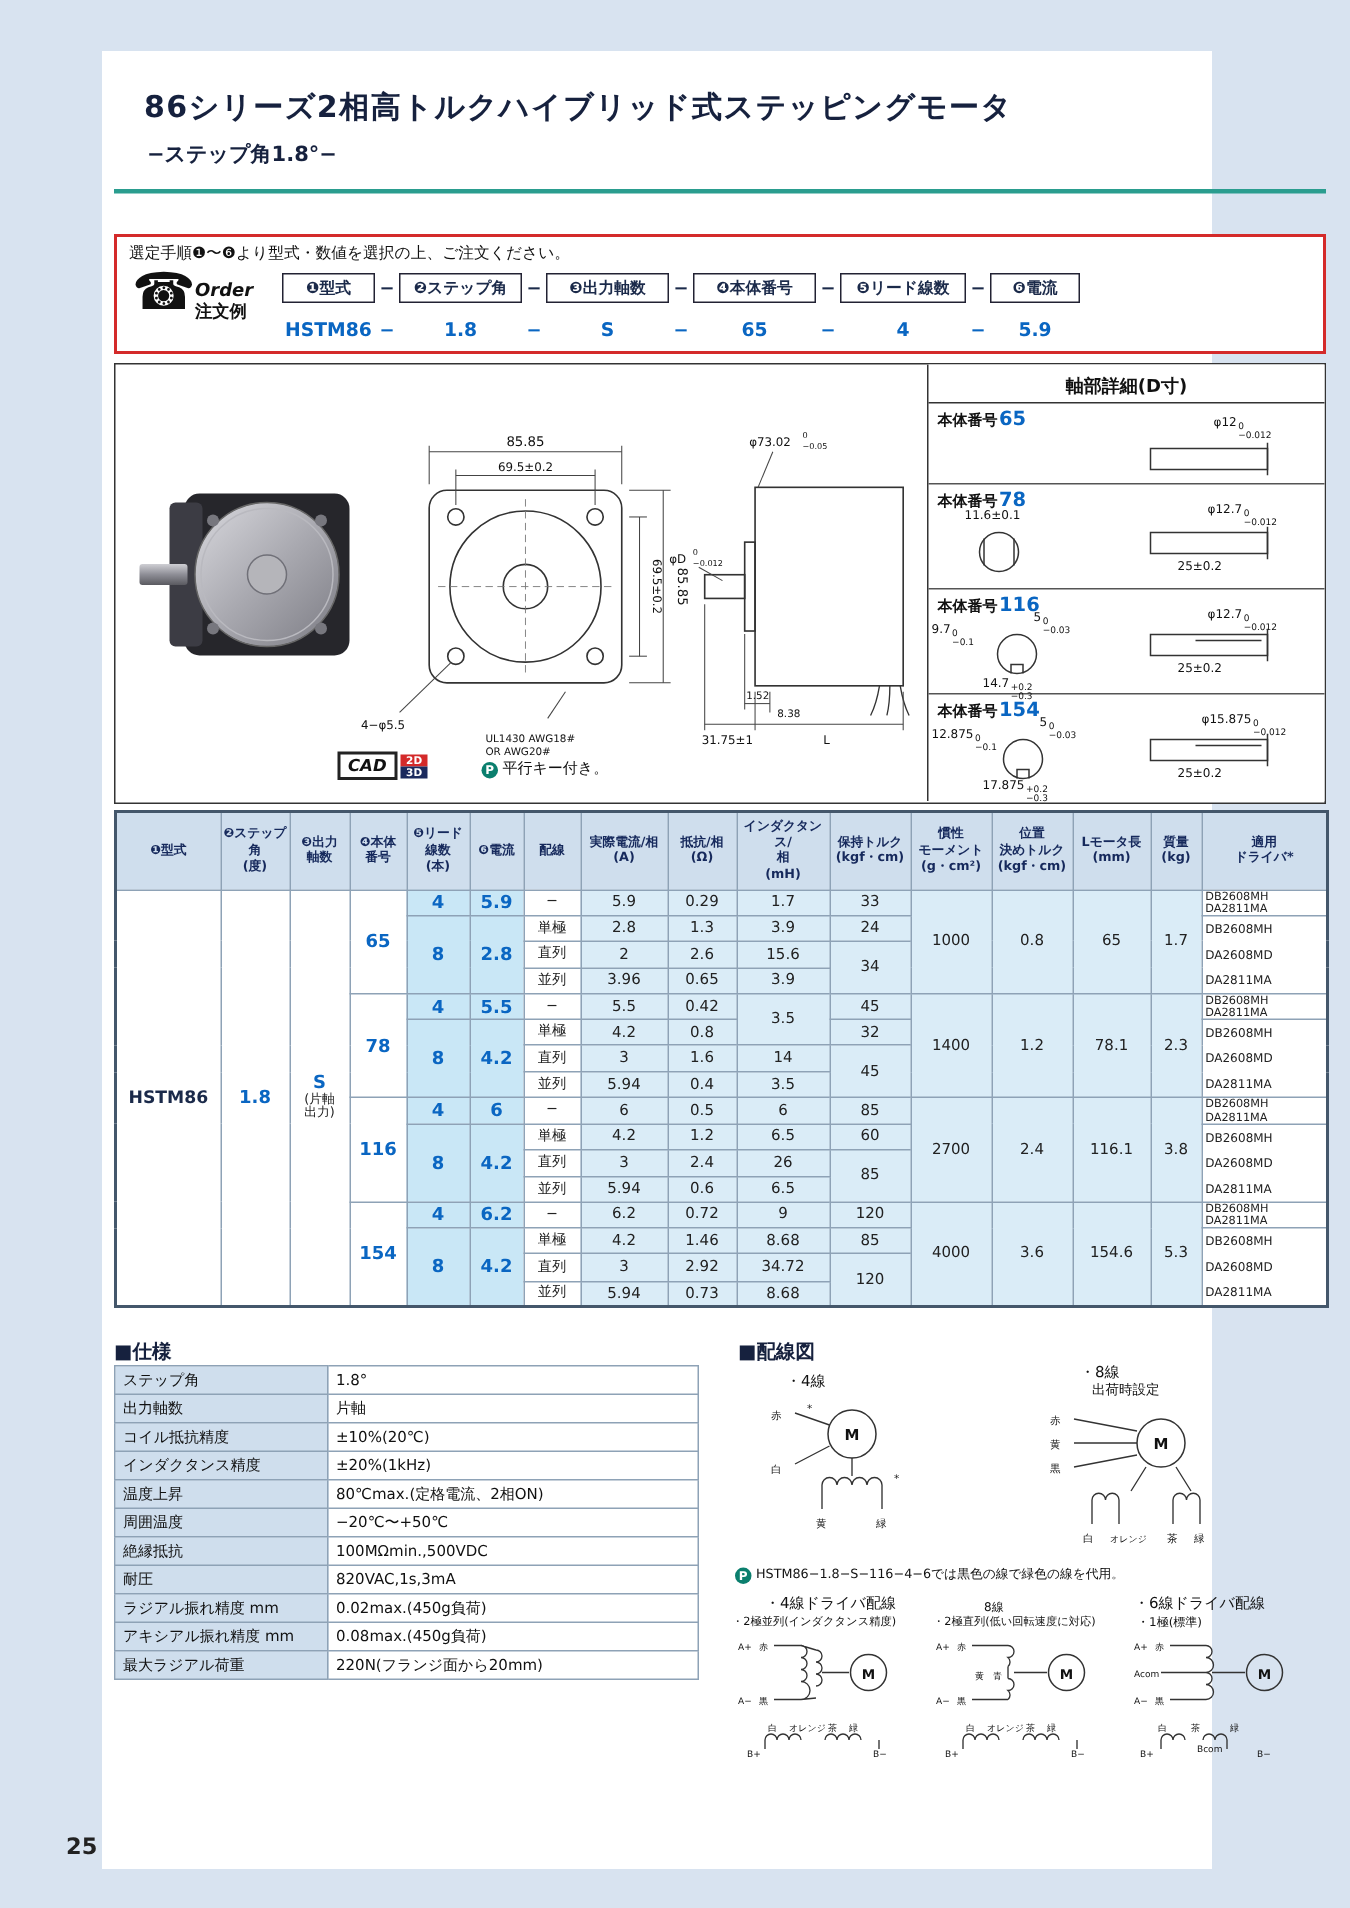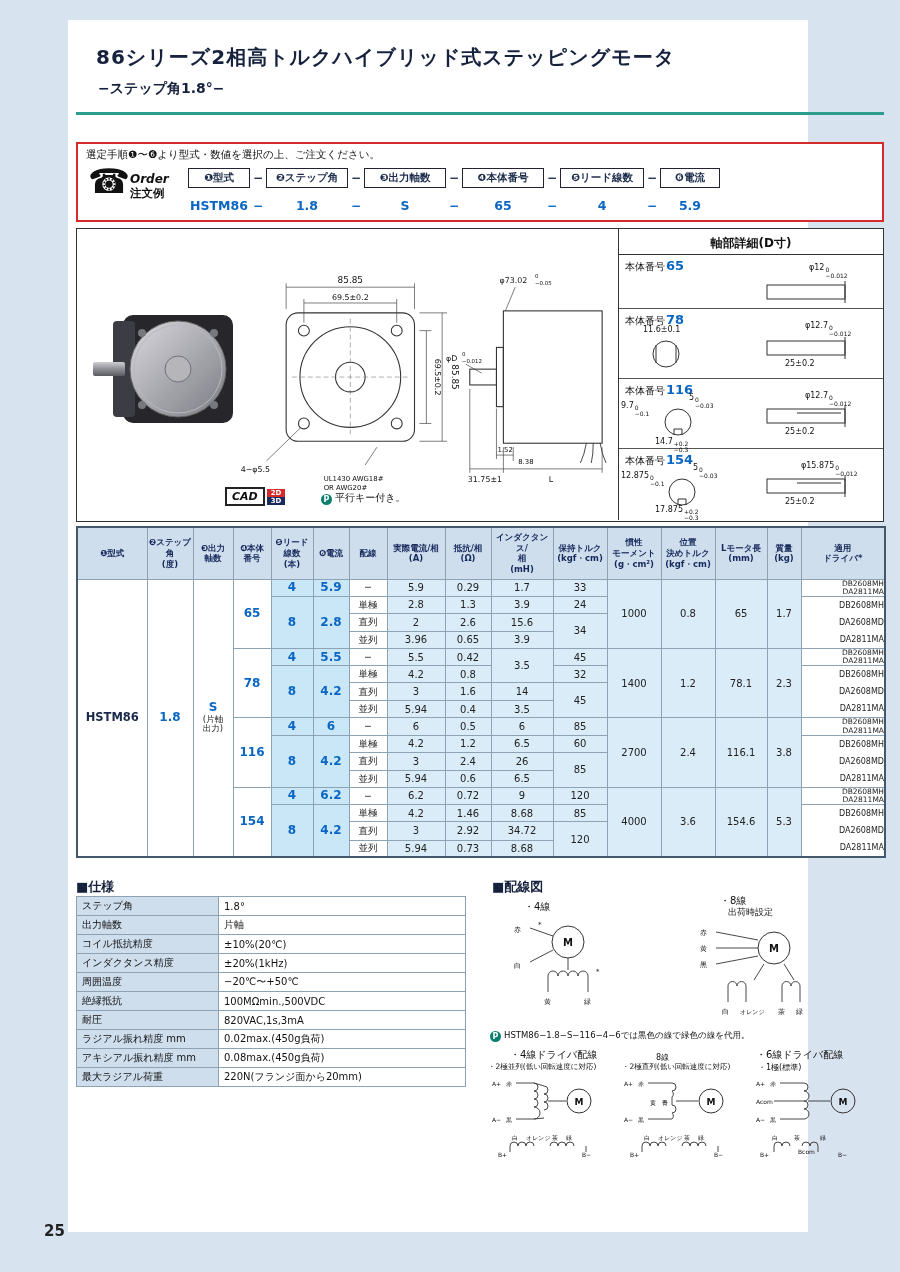--- a/index.html
+++ b/index.html
@@ -1,18 +1,18 @@
 <!DOCTYPE html>
 <html><head>
 <meta charset="utf-8">
 <style>
   * { margin:0; padding:0; box-sizing:border-box; }
   body { font-family:"DejaVu Sans","Liberation Sans",sans-serif; }
   .page { position:relative; width:900px; height:1272px; background:#d8e3f0; overflow:hidden; }
-  .sheet { position:absolute; left:68px; top:20px; width:740px; height:1212px; background:#ffffff; }
+  .sheet { position:absolute; left:68px; top:34px; width:740px; height:1212px; background:#ffffff; }
   .pgnum { position:absolute; left:44px; top:1222px; font-size:15px; font-weight:bold; color:#222; }
 
   .title { position:absolute; left:28px; top:24px; font-size:20px; font-weight:bold; color:#16213e; letter-spacing:1px; }
   .subtitle { position:absolute; left:30px; top:60px; font-size:14px; font-weight:bold; color:#16213e; }
   .rule { position:absolute; left:8px; top:92px; width:808px; height:3px; background:#2a9d8f; }
 
   .order-box { position:absolute; left:8px; top:122px; width:808px; height:80px; border:2px solid #d42a2a; background:#fff; }
   .order-instr { position:absolute; left:8px; top:4px; font-size:10.5px; color:#111; }
   .phone { position:absolute; left:10px; top:20px; font-size:34px; color:#111; line-height:1; }
   .olab { position:absolute; left:52px; top:28px; }
@@ -38,34 +38,34 @@
   .cadtags { display:flex; flex-direction:column; margin-left:2px; }
   .t2d { background:#d42a2a; color:#fff; font-size:7px; font-weight:bold; font-style:normal; padding:0 4px; text-align:left; }
   .t3d { background:#1b2a5e; color:#fff; font-size:7px; font-weight:bold; font-style:normal; padding:0 4px; text-align:center; }
   .keynote { position:absolute; left:244px; top:262px; font-size:10px; color:#111; }
 
   .nicon { background:#0b7f6e; color:#fff; border-radius:50%; width:11px; height:11px; font-size:8px; line-height:11px; text-align:center; display:inline-block; font-weight:bold; margin-right:3px; vertical-align:-1px; }
 
   .sp { position:absolute; left:541px; top:0; width:265px; height:291px; border-left:1.2px solid #333; background:#fff; }
   .sp-h { height:26px; border-bottom:1.2px solid #333; text-align:center; font-weight:bold; font-size:12px; color:#111; padding-top:6px; }
   .sps { position:relative; border-bottom:1px solid #555; }
-  .bn { position:absolute; left:6px; top:3px; font-size:10px; font-weight:normal; color:#111; }
+  .bn { position:absolute; left:6px; top:3px; font-size:10px; font-weight:bold; color:#111; }
   .bn b { font-size:13px; color:#0a66c2; margin-left:1px; }
   .dim { font-size:8px; color:#111; white-space:nowrap; }
   .tp { display:inline-flex; flex-direction:column; font-size:6px; line-height:1.05; vertical-align:-2px; margin-left:1px; color:#111; }
 
   table.mt { position:absolute; left:8px; top:506px; width:808px; border-collapse:collapse; table-layout:fixed; background:#fff; border:2px solid #44576b; }
   .mt th { background:#cfdeed; color:#16295c; font-size:8.5px; font-weight:bold; border:1px solid #8ea2b6; white-space:pre-line; height:52px; padding:0 1px; line-height:1.25; text-align:center; }
   .mt td { border:1px solid #8ea2b6; text-align:center; font-size:10px; color:#222; height:17px; padding:0; line-height:1.1; }
   td.bb { color:#0a66c2; font-weight:bold; font-size:12px; }
   td.cy { background:#c9e7f6; }
   td.dd { background:#daecf7; }
   td.wr { font-size:9.5px; background:#fff; }
   td.mdl { color:#1b2a4a; font-weight:bold; font-size:11.5px; }
-  td.drv { text-align:right; padding-left:2px; font-size:8px; background:#fff; }
+  td.drv { text-align:left; padding-left:2px; font-size:8px; background:#fff; }
   td.drv span { display:block; }
   td.drv.two span { line-height:8.2px; font-size:7.5px; }
   td.drv.three span { line-height:17px; }
   .ssub { font-size:8.5px; color:#222; font-weight:normal; white-space:pre-line; display:block; line-height:1.15; }
   .fnote { position:absolute; left:8px; top:836px; font-size:10px; color:#111; }
 
   .sec-title { font-size:13px; font-weight:bold; color:#16213e; }
   .spec-title { position:absolute; left:8px; top:858px; }
   table.spec { position:absolute; left:8px; top:876px; width:390px; border-collapse:collapse; border:1.5px solid #44576b; }
   .spec th { width:142px; background:#cfdeed; font-size:10px; font-weight:normal; text-align:left; padding:2px 5px; border:1px solid #8ea2b6; color:#111; height:19px; }
@@ -598,20 +598,24 @@
           </tr>
         <tr>
             <th>コイル抵抗精度</th>
             <td>±10%(20℃)</td>
           </tr>
         <tr>
             <th>インダクタンス精度</th>
             <td>±20%(1kHz)</td>
           </tr>
         <tr>
+            <th>温度上昇</th>
+            <td>80℃max.(定格電流、2相ON)</td>
+          </tr>
+        <tr>
             <th>周囲温度</th>
             <td>−20℃〜+50℃</td>
           </tr>
         <tr>
             <th>絶縁抵抗</th>
             <td>100MΩmin.,500VDC</td>
           </tr>
         <tr>
             <th>耐圧</th>
             <td>820VAC,1s,3mA</td>
@@ -662,21 +666,21 @@
         <text x="28" y="96" class="lb">白</text>
         <text x="46" y="96" class="lb6">オレンジ</text>
         <text x="84" y="96" class="lb">茶</text>
         <text x="102" y="96" class="lb">緑</text>
       </svg>
 
       <div class="wnote"><span class="nicon">P</span><span>HSTM86−1.8−S−116−4−6では黒色の線で緑色の線を代用。</span></div>
 
       <div class="wcap" style="left:22px;top:170px">・4線ドライバ配線</div>
       <div class="wcap" style="left:268px;top:170px">・6線ドライバ配線</div>
-      <div class="wcap-s" style="left:0px;top:184px">・2極並列(低い回転速度に対応)</div>
+      <div class="wcap-s" style="left:0px;top:184px">・2極並列(インダクタンス精度)</div>
       <div class="wcap-s" style="left:168px;top:174px;font-size:8px">8線</div>
       <div class="wcap-s" style="left:134px;top:184px">・2極直列(低い回転速度に対応)</div>
       <div class="wcap-s" style="left:270px;top:184px;font-size:8px">・1極(標準)</div>
 
       <svg style="position:absolute;left:2px;top:196px" width="118" height="84" viewBox="0 0 118 84">
         <text x="2" y="12" class="lb6">A+</text>
         <text x="16" y="12" class="lb6">赤</text>
         <text x="2" y="48" class="lb6">A−</text>
         <text x="16" y="48" class="lb6">黒</text>
         <path class="wire" d="M26 9 L44 9 M26 45 L44 45 M44 9 a4 4 0 0 1 0 8 a4 4 0 0 1 0 8 a4 4 0 0 1 0 8 a4 4 0 0 1 0 12 M54 12 a4 4 0 0 1 0 8 a4 4 0 0 1 0 8 a4 4 0 0 1 0 8 M44 9 L54 12 M44 45 L54 44 M58 27 L76 27"></path>

